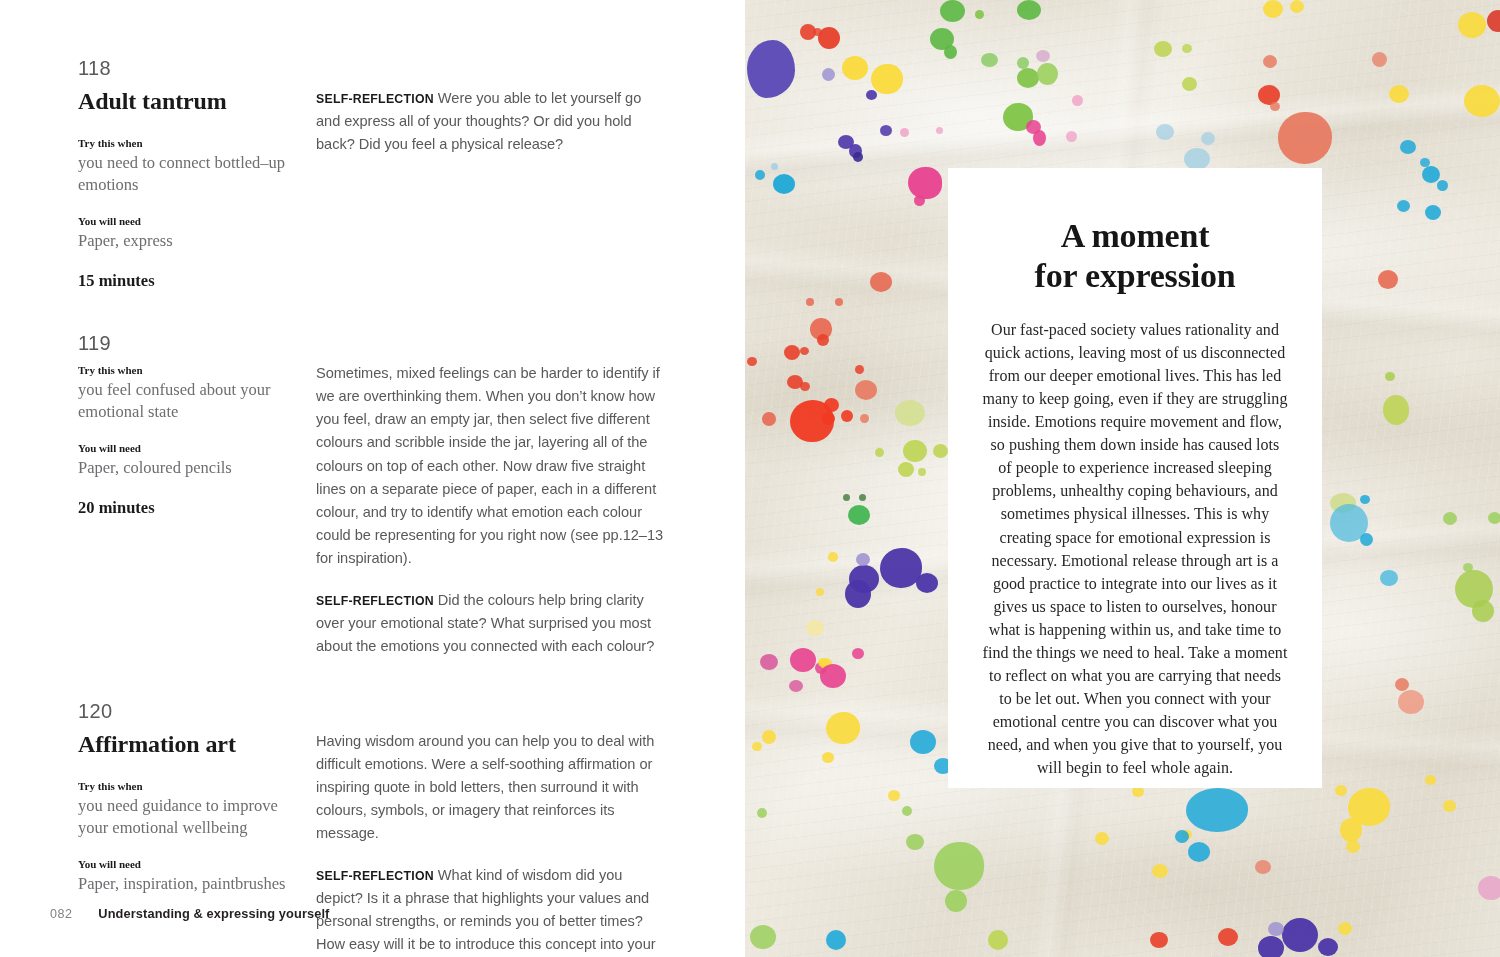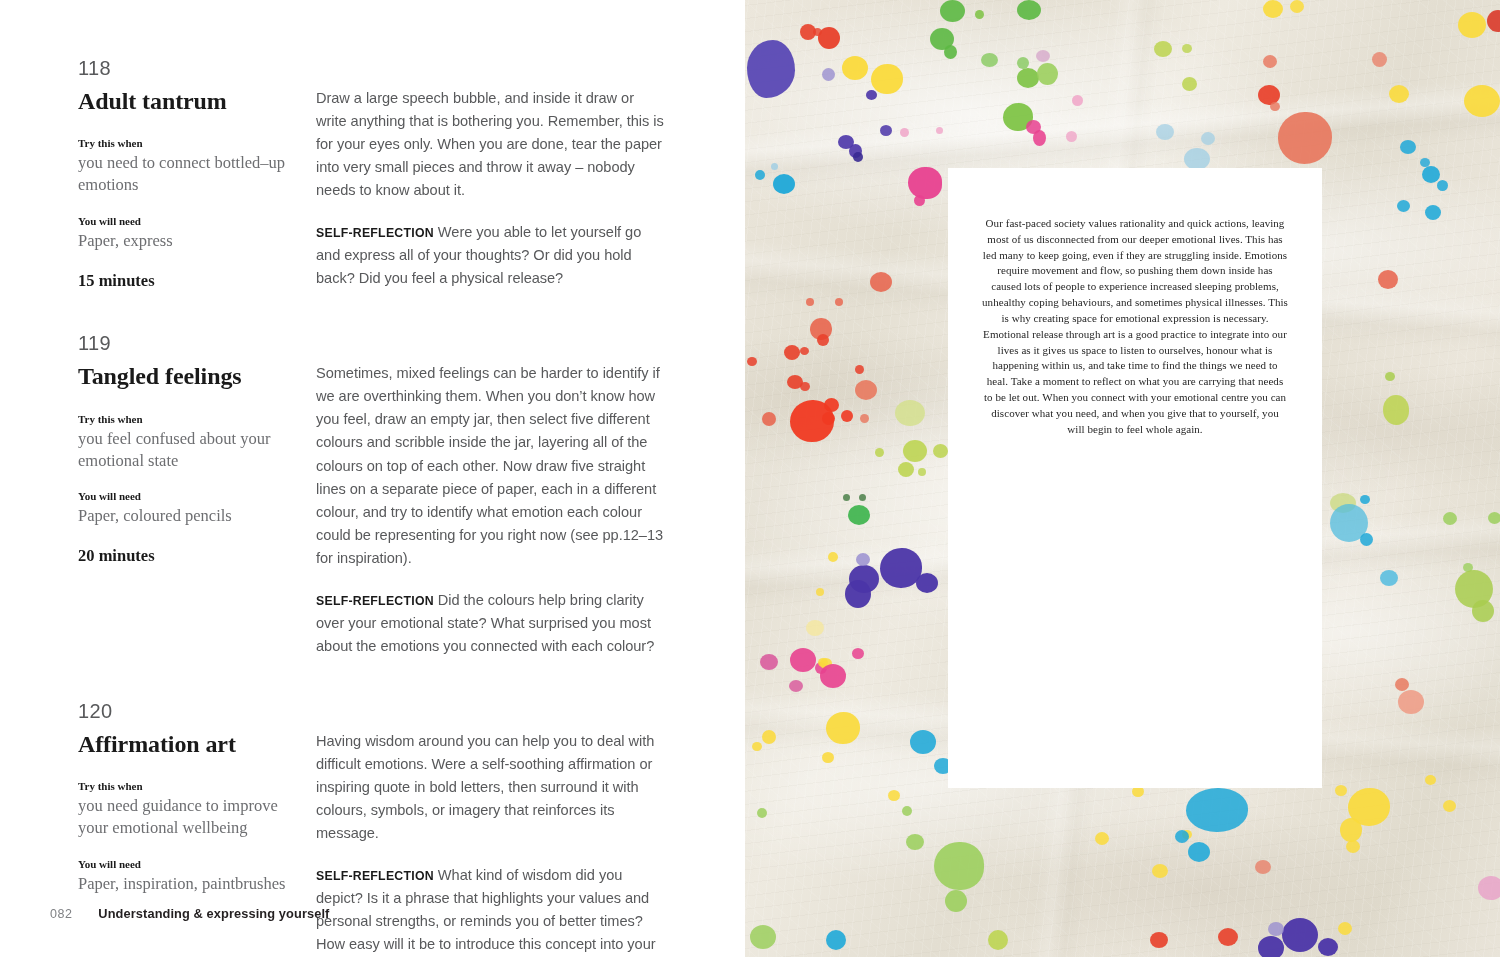--- a/index.html
+++ b/index.html
@@ -214,21 +214,21 @@
     font-weight: 700;
     font-size: 34px;
     line-height: 1.18;
     color: #161616;
     letter-spacing: -0.2px;
     margin-bottom: 22px;
   }
 
   .card-body {
     font-family: "Liberation Serif", serif;
-    font-size: 11px;
+    font-size: 16px;
     line-height: 1.44;
     color: #262626;
     text-align: center;
     letter-spacing: 0.05px;
   }
 </style>
 </head>
 <body>
 
 <div class="spread">
@@ -244,29 +244,27 @@
             <div class="meta-label">Try this when</div>
             <div class="meta-value">you need to connect bottled–up emotions</div>
           </div>
           <div class="meta-group">
             <div class="meta-label">You will need</div>
             <div class="meta-value">Paper, express</div>
           </div>
           <div class="meta-duration">15 minutes</div>
         </div>
         <div class="entry-body">
-          <p class="body-para">Draw a large speech bubble, and inside it draw or write anything that is bothering you. Remember, this is for your eyes only. When you are done, tear the paper into very small pieces and throw it away – nobody needs to know about it.</p>
           <p class="body-para"><span class="reflect-tag">SELF-REFLECTION</span> <span>Were you able to let yourself go and express all of your thoughts? Or did you hold back? Did you feel a physical release?</span></p>
         </div>
       </div>
 
       <div class="entry" style="margin-bottom:43px;">
         <div class="entry-meta">
           <div class="entry-number">119</div>
-          <div class="entry-title">Tangled feelings</div>
           <div class="meta-group">
             <div class="meta-label">Try this when</div>
             <div class="meta-value">you feel confused about your emotional state</div>
           </div>
           <div class="meta-group">
             <div class="meta-label">You will need</div>
             <div class="meta-value">Paper, coloured pencils</div>
           </div>
           <div class="meta-duration">20 minutes</div>
         </div>
@@ -459,17 +457,21 @@
         <div class="splat" style="left: 733px; top: 876px; width: 26px; height: 24px; background: rgb(232, 160, 200); opacity: 0.8; border-radius: 50%;"></div>
         <div class="splat" style="left: 537px; top: 918px; width: 36px; height: 34px; background: rgb(75, 53, 168); opacity: 0.95; border-radius: 50%;"></div>
         <div class="splat" style="left: 513px; top: 936px; width: 26px; height: 24px; background: rgb(75, 53, 168); opacity: 0.95; border-radius: 50%;"></div>
         <div class="splat" style="left: 573px; top: 938px; width: 20px; height: 18px; background: rgb(75, 53, 168); opacity: 0.95; border-radius: 50%;"></div>
         <div class="splat" style="left: 523px; top: 922px; width: 16px; height: 14px; background: rgb(154, 143, 208); opacity: 0.8; border-radius: 50%;"></div>
         <div class="splat" style="left: 593px; top: 922px; width: 14px; height: 13px; background: rgb(250, 218, 60); opacity: 0.85; border-radius: 50%;"></div>
         <div class="splat" style="left: 405px; top: 932px; width: 18px; height: 16px; background: rgb(232, 64, 42); opacity: 0.9; border-radius: 50%;"></div>
       </div>
 
     <div class="card">
+      <div class="card-title">
+        <div>A moment</div>
+        <div>for expression</div>
+      </div>
       <div class="card-body">Our fast-paced society values rationality and quick actions, leaving most of us disconnected from our deeper emotional lives. This has led many to keep going, even if they are struggling inside. Emotions require movement and flow, so pushing them down inside has caused lots of people to experience increased sleeping problems, unhealthy coping behaviours, and sometimes physical illnesses. This is why creating space for emotional expression is necessary. Emotional release through art is a good practice to integrate into our lives as it gives us space to listen to ourselves, honour what is happening within us, and take time to find the things we need to heal. Take a moment to reflect on what you are carrying that needs to be let out. When you connect with your emotional centre you can discover what you need, and when you give that to yourself, you will begin to feel whole again.</div>
     </div>
   </div>
 
 </div>
 
 </body></html>

